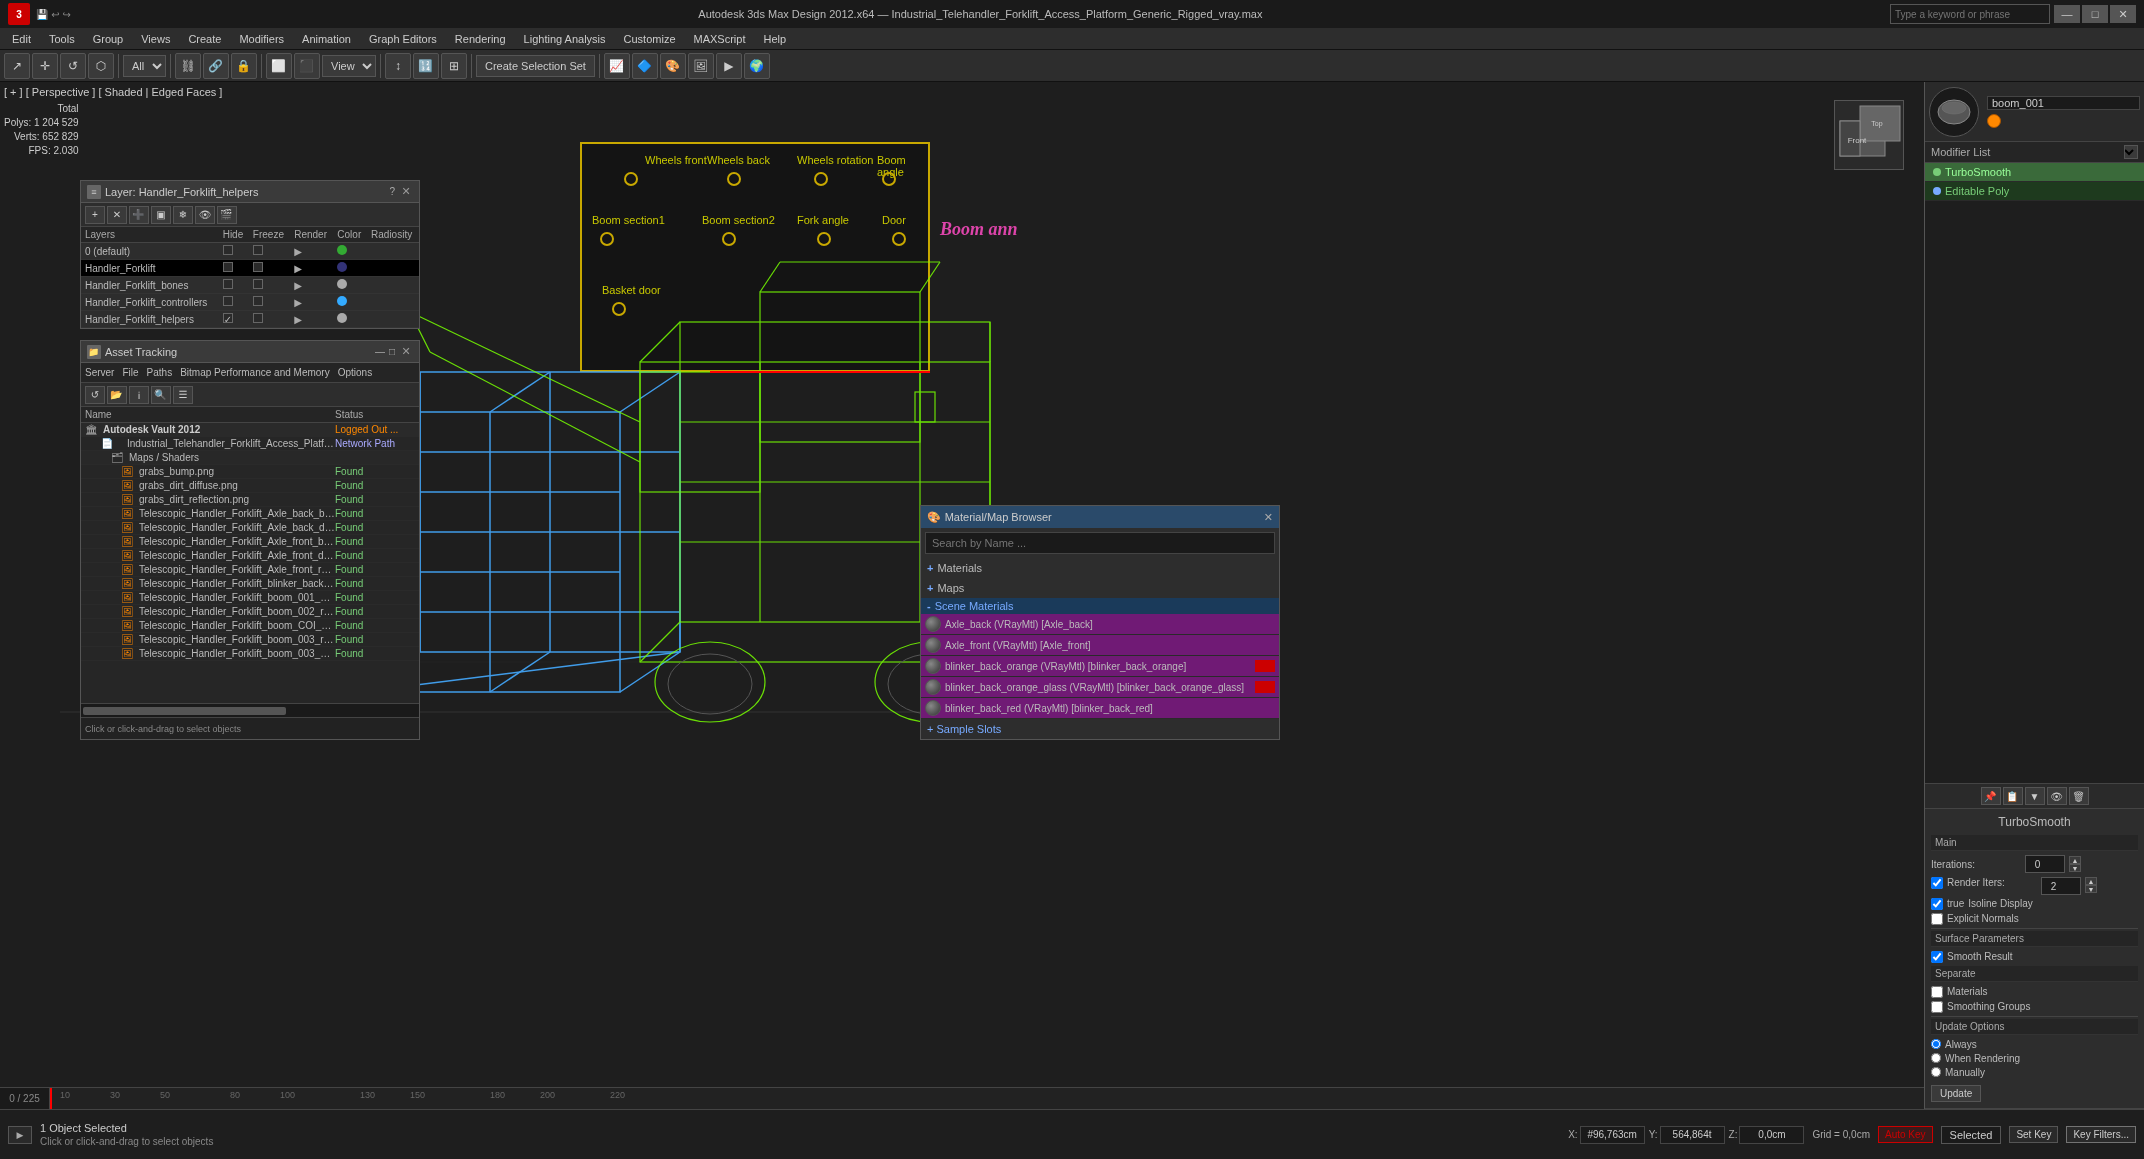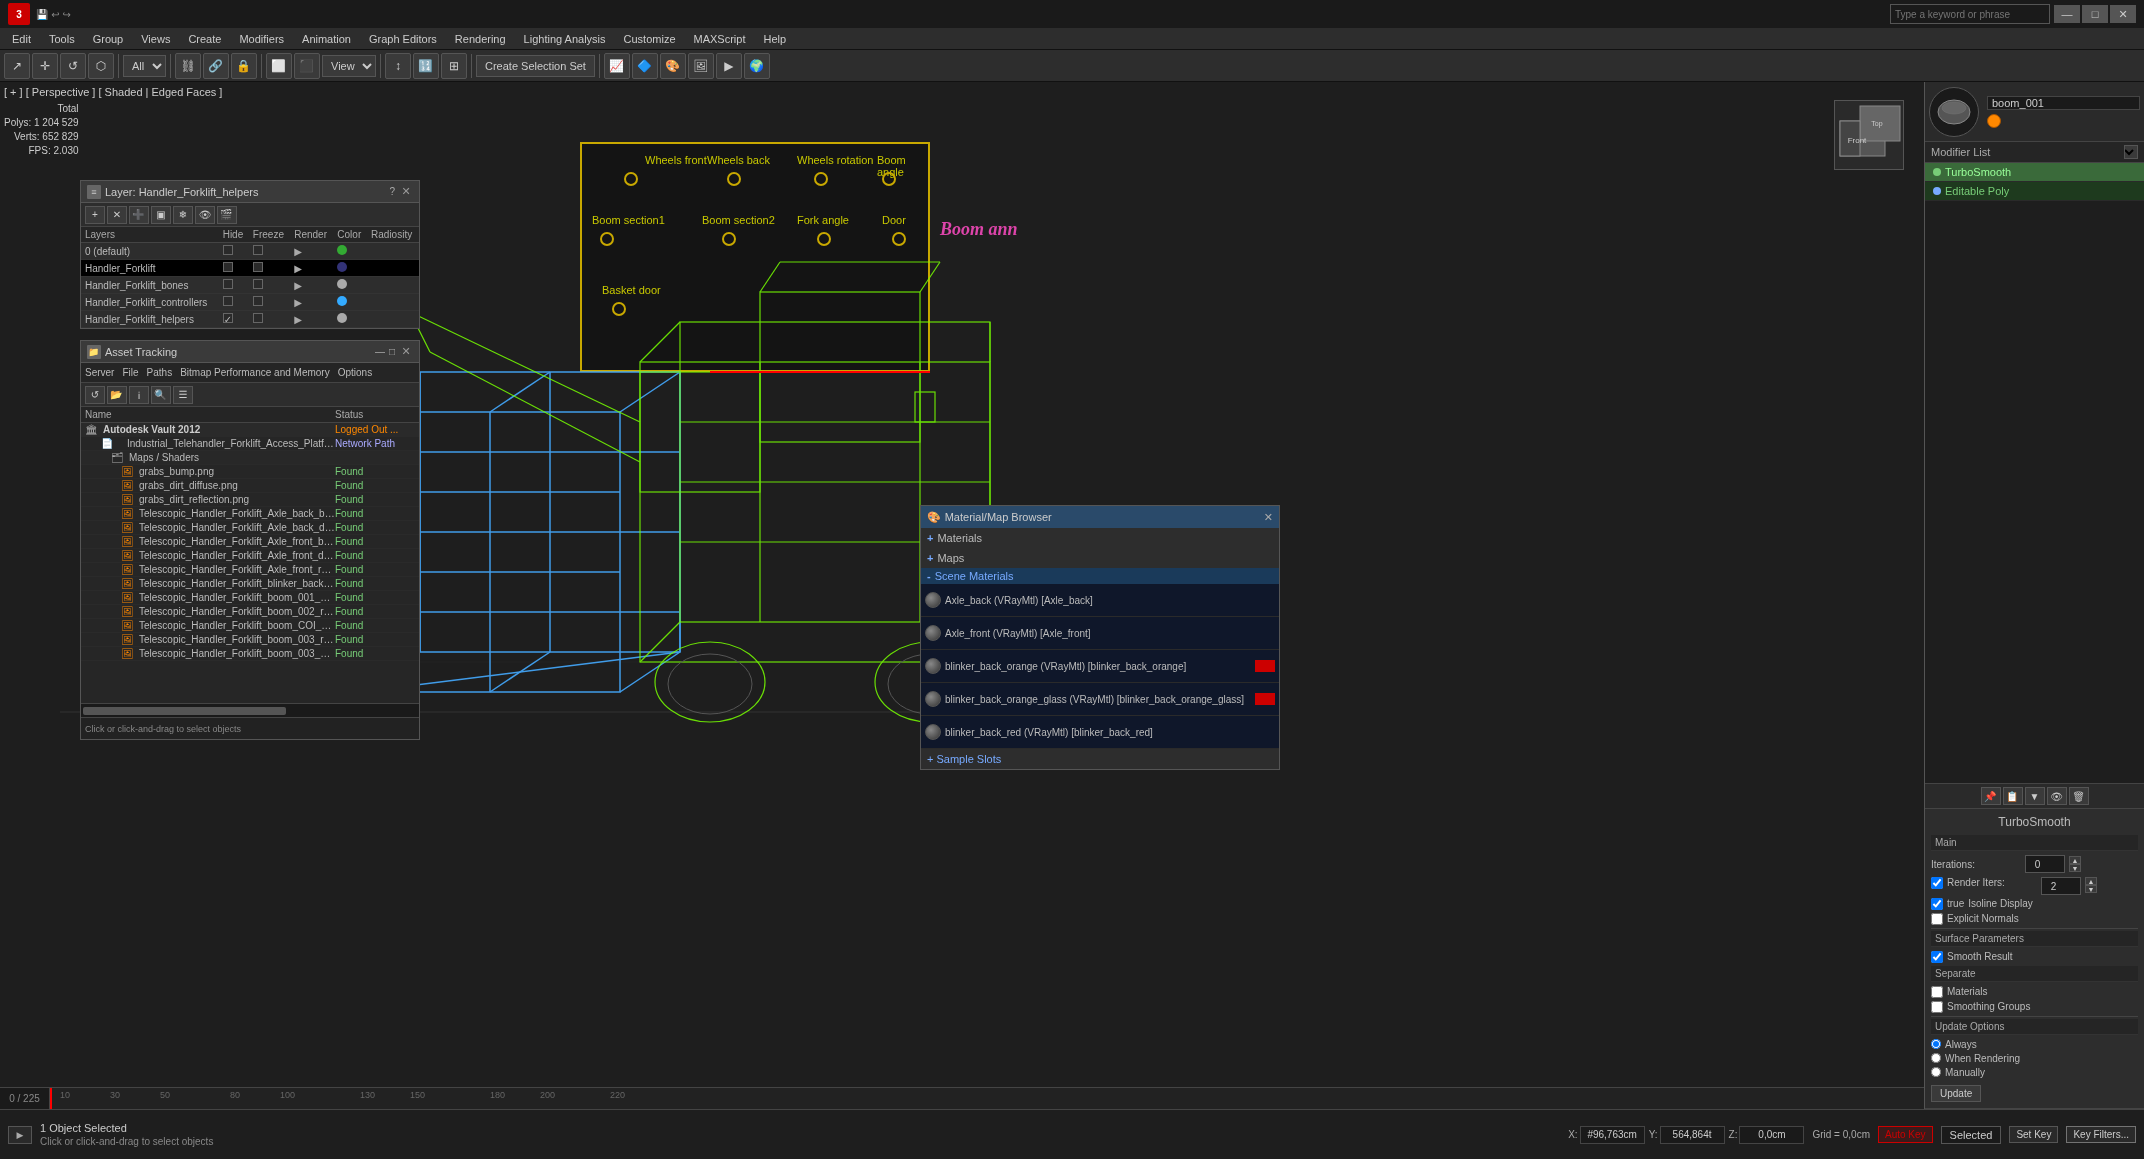--- a/index.html
+++ b/index.html
@@ -525,24 +525,24 @@
     }
     .mat-section-header .plus { color: #7af; font-weight: bold; }
     .mat-section-header .minus { color: #7af; font-weight: bold; }
     #scene-materials-section {
       background: #1a3a5a;
       padding: 2px 6px;
     }
     .mat-item {
       display: flex;
       align-items: center;
-      padding: 8px 4px;
+      padding: 2px 4px;
       gap: 4px;
       border-bottom: 1px solid #2a2a2a;
-      background: #0f172a;
+      background: #701a75;
     }
     .mat-sphere {
       width: 16px; height: 16px;
       border-radius: 50%;
       background: radial-gradient(circle at 35% 35%, #888, #333);
       border: 1px solid #555;
     }
     .mat-item-name { font-size: 10px; color: #bbb; flex: 1; }
     .mat-red-bar { width: 20px; height: 12px; background: #c00; }
     #sample-slots-section {
@@ -696,20 +696,23 @@
     }
   </style>
 </head>
 <body>
 
 <div id="title-bar">
   <div style="display:flex;align-items:center;gap:6px;">
     <div class="app-icon">3</div>
     <span style="color:#888;font-size:10px;cursor:pointer;">💾 ↩ ↪</span>
   </div>
+  <span class="title-text">
+    <span>Autodesk 3ds Max Design 2012.x64</span> — <span>Industrial_Telehandler_Forklift_Access_Platform_Generic_Rigged_vray.max</span>
+  </span>
   <div style="display:flex;align-items:center;gap:4px;">
     <input type="text" style="width: 160px; height: 20px; background: rgb(26, 26, 26); border: 1px solid rgb(85, 85, 85); color: rgb(170, 170, 170); font-size: 10px; padding: 0px 4px;" placeholder="Type a keyword or phrase">
     <div class="window-controls">
       <button class="win-btn">—</button>
       <button class="win-btn">□</button>
       <button class="win-btn close">✕</button>
     </div>
   </div>
 </div>
 
@@ -1197,20 +1200,23 @@
     <button class="ts-btn">Update</button>
   </div>
 </div>
 
 <div id="mat-browser">
   <div id="mat-browser-title">
     <span style="font-size:11px;">🎨</span>
     <span style="color:#ccc;font-size:11px;">Material/Map Browser</span>
     <button style="background:none;border:none;color:#aaa;margin-left:auto;cursor:pointer;font-size:11px;">✕</button>
   </div>
+  <div style="padding:4px;">
+    <input id="mat-search" type="text" placeholder="Search by Name ..." style="">
+  </div>
   <div class="mat-section">
     <div class="mat-section-header">
       <span class="plus">+</span>
       <span> Materials</span>
     </div>
   </div>
   <div class="mat-section">
     <div class="mat-section-header">
       <span class="plus">+</span>
       <span> Maps</span>

